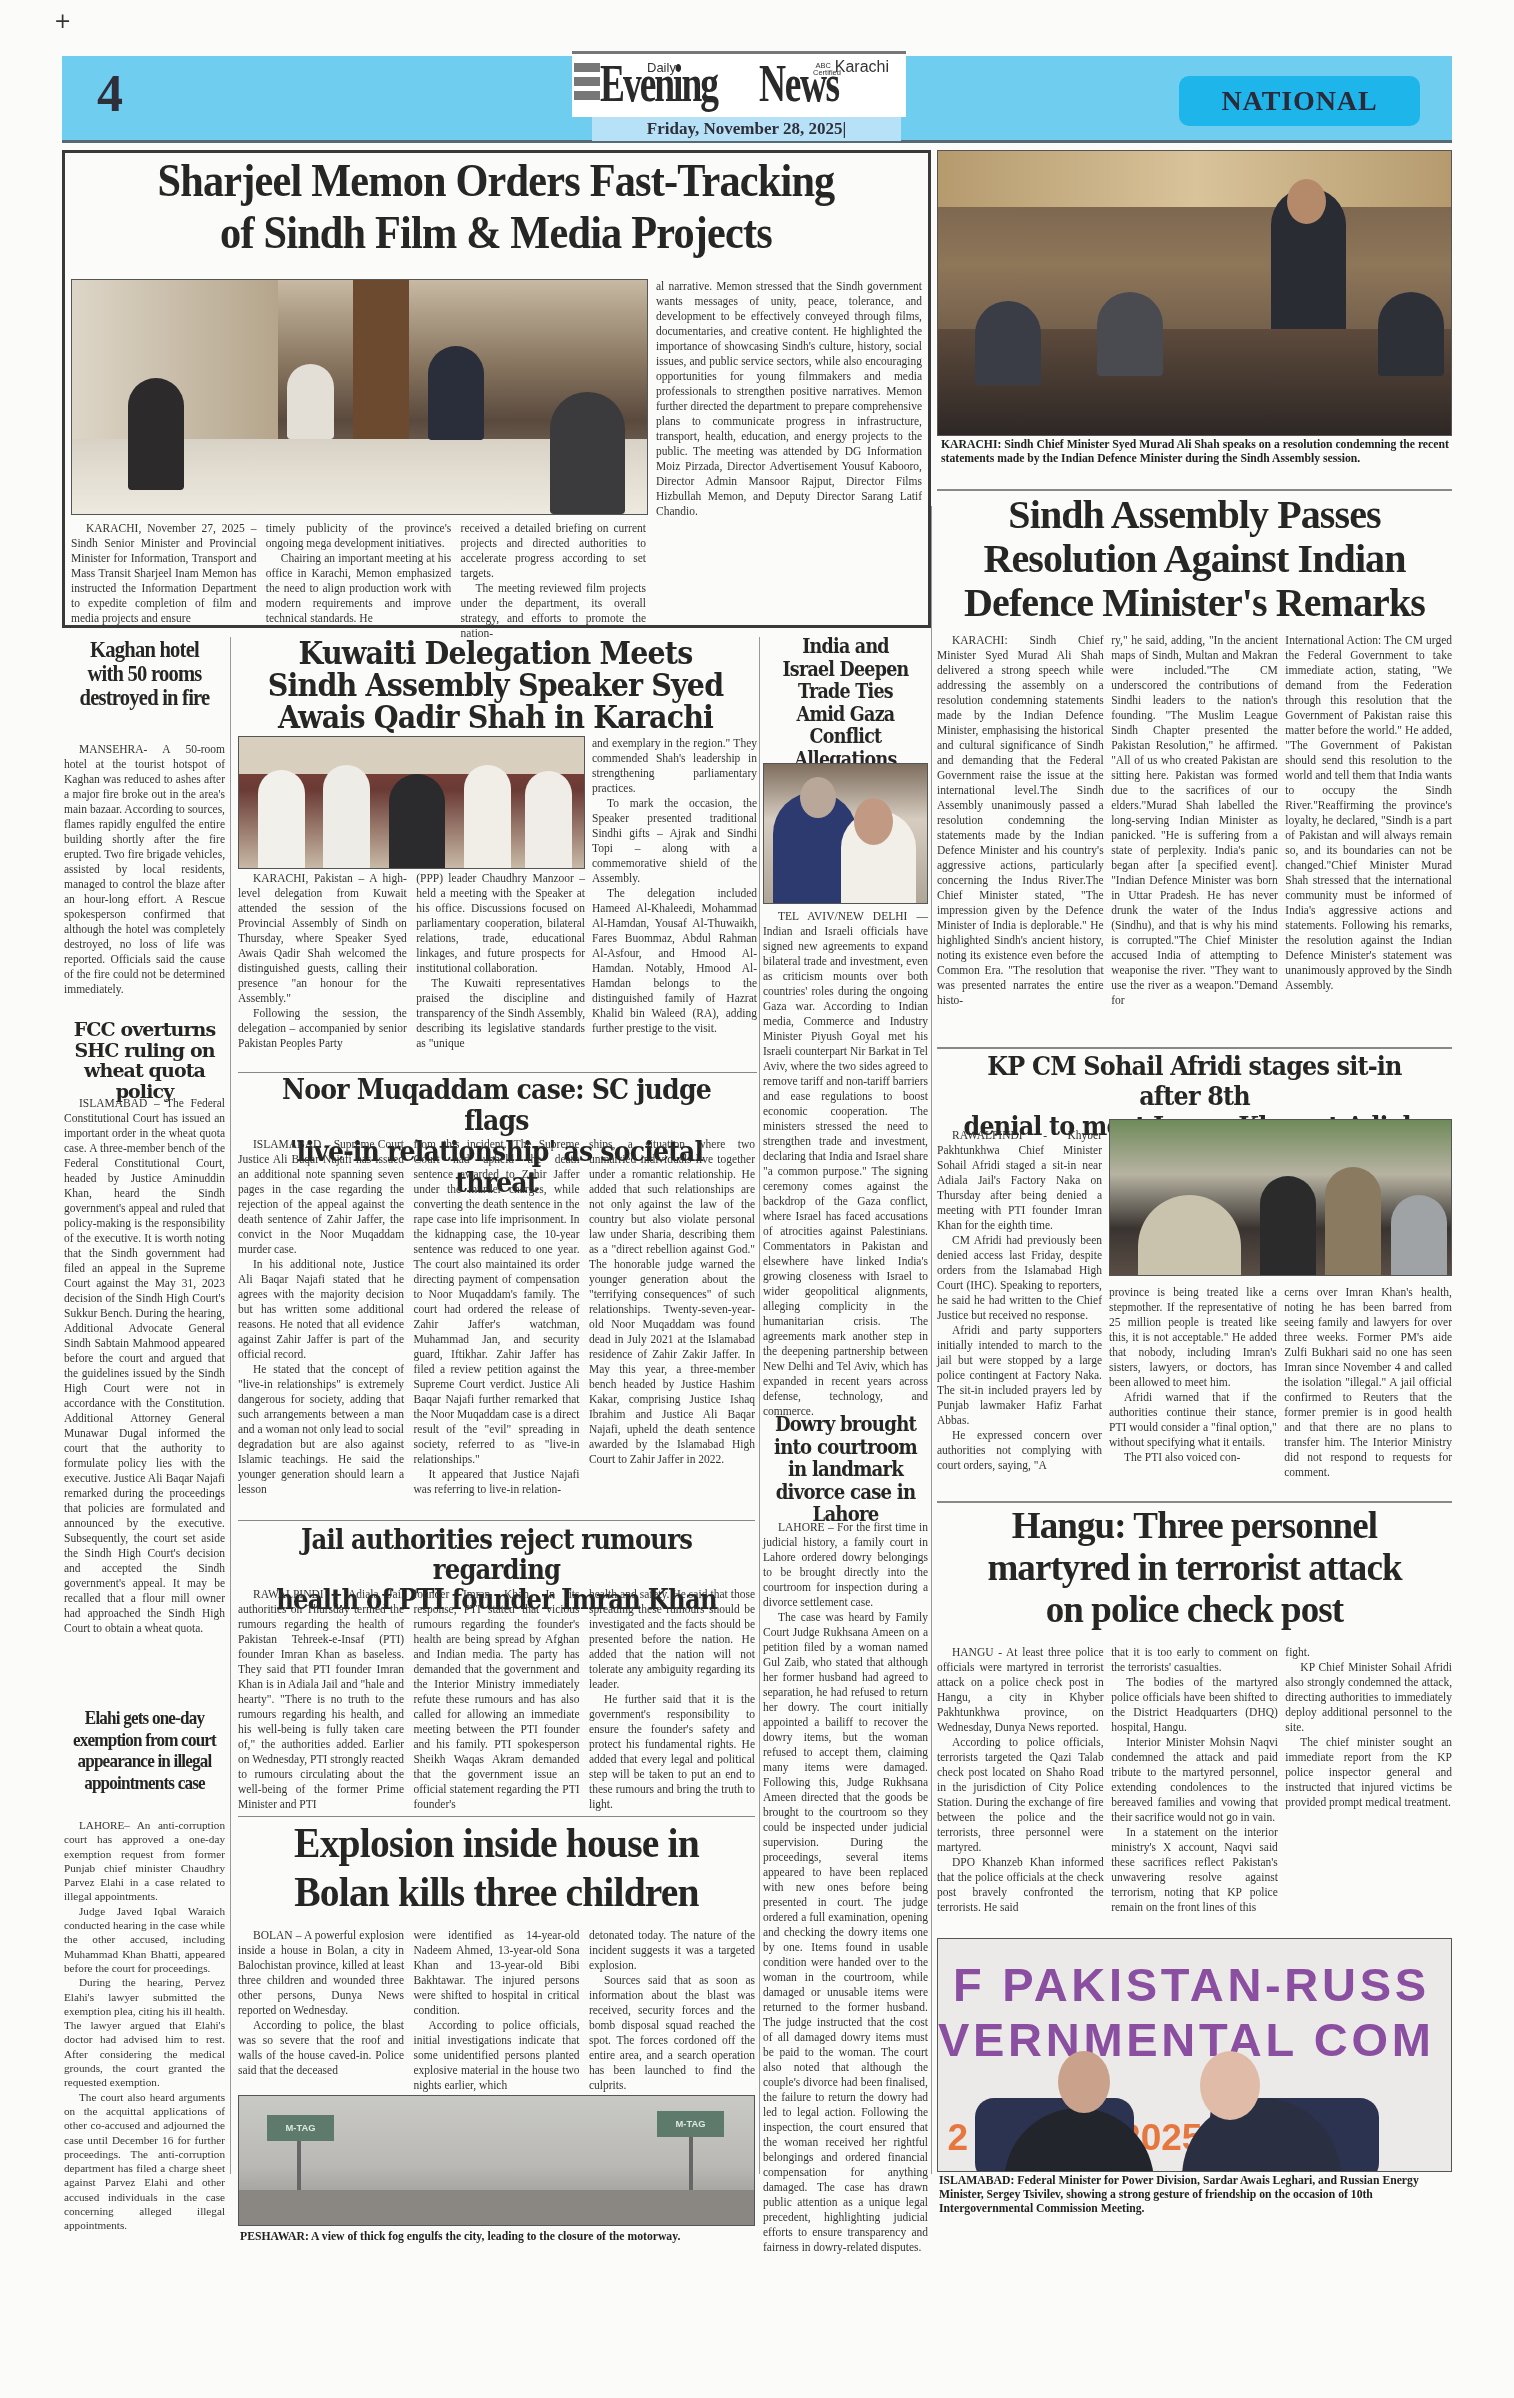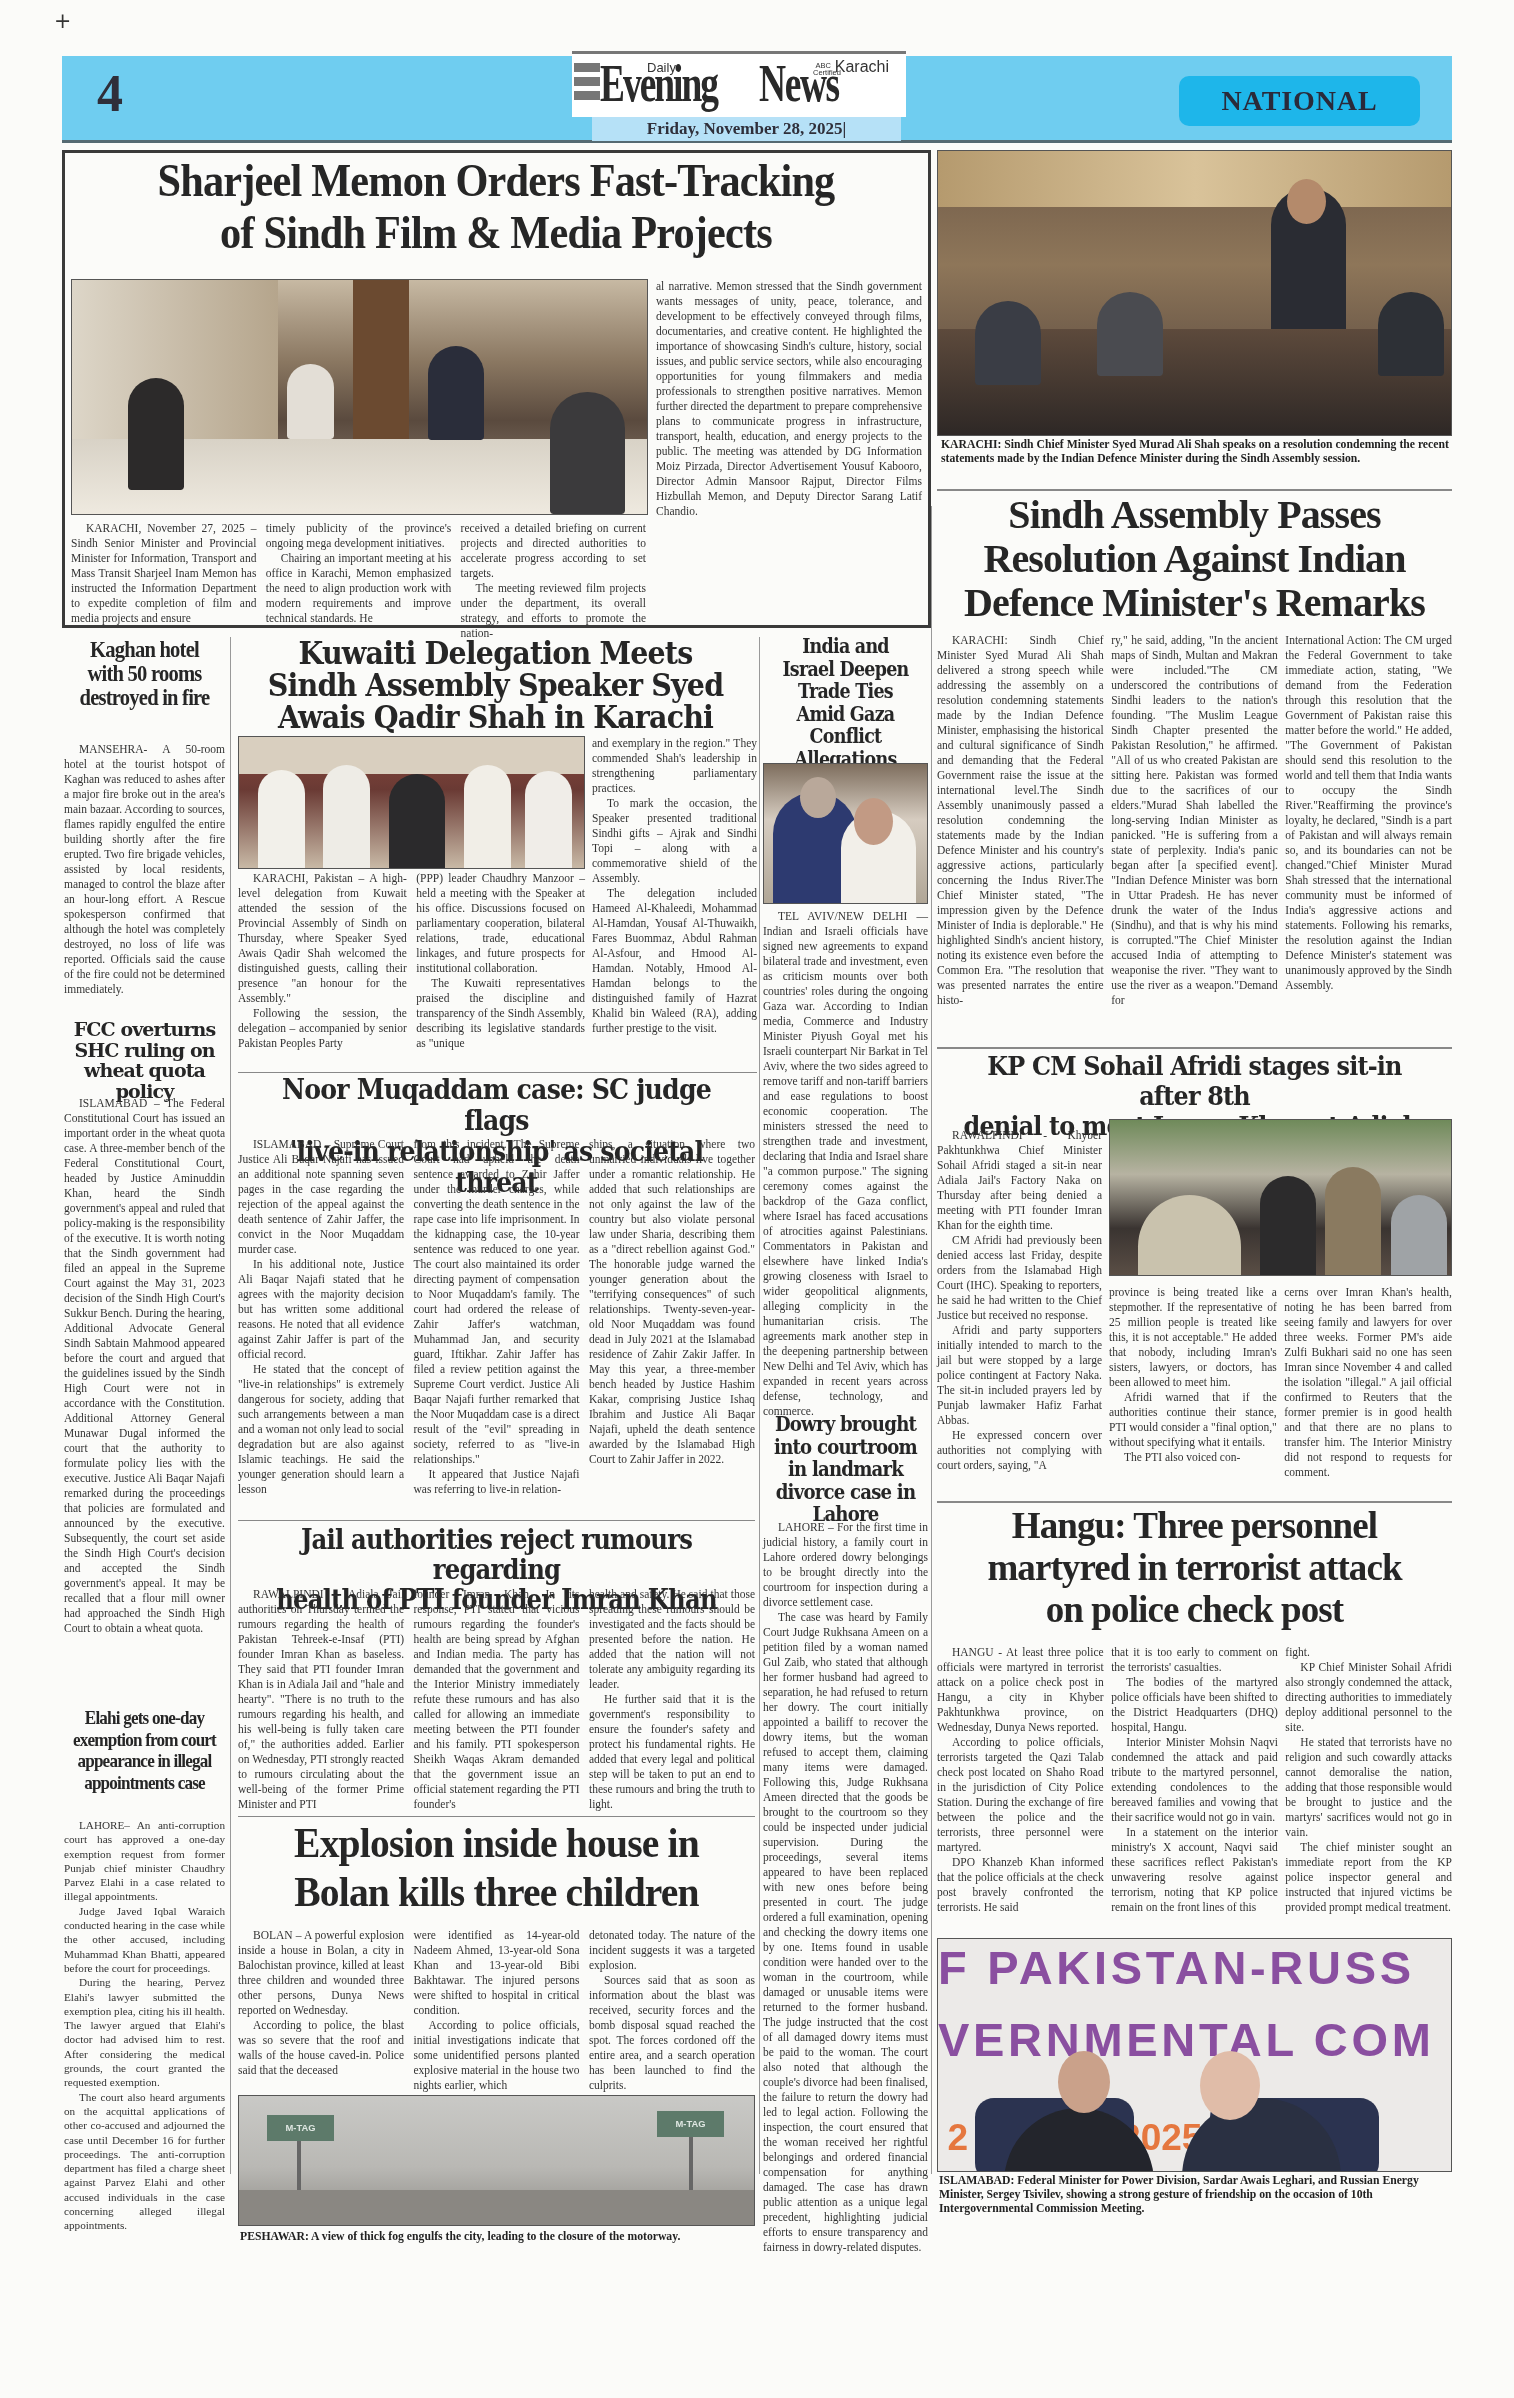--- a/index.html
+++ b/index.html
@@ -291,27 +291,26 @@
     </div>
   <div class="col">
       <p style="text-indent:0">that it is too early to comment on the terrorists' casualties.</p>
       <p>The bodies of the martyred police officials have been shifted to the District Headquarters (DHQ) hospital, Hangu.</p>
       <p>Interior Minister Mohsin Naqvi condemned the attack and paid tribute to the martyred personnel, extending condolences to the bereaved families and vowing that their sacrifice would not go in vain.</p>
       <p>In a statement on the interior ministry's X account, Naqvi said these sacrifices reflect Pakistan's unwavering resolve against terrorism, noting that KP police remain on the front lines of this</p>
     </div>
   <div class="col">
       <p style="text-indent:0">fight.</p>
       <p>KP Chief Minister Sohail Afridi also strongly condemned the attack, directing authorities to immediately deploy additional personnel to the site.</p>
-      <p>He stated that terrorists have no religion and such cowardly attacks cannot demoralise the nation, adding that those responsible would be brought to justice and the martyrs' sacrifices would not go in vain.</p>
       <p>The chief minister sought an immediate report from the KP police inspector general and instructed that injured victims be provided prompt medical treatment.</p>
     </div>
 </div>
 
 <div class="photo" style="left:937px; top:1938px; width:515px; height:234px; background:#eceae8;">
-  <div style="position:absolute;left:0;top:1px;width:525px;font-family:'Liberation Sans',sans-serif;font-weight:bold;font-size:47px;color:#8a4fa0;letter-spacing:3.7px;white-space:nowrap;">F PAKISTAN-RUSS</div>
+  <div style="position:absolute;left:0;top:18px;width:525px;font-family:'Liberation Sans',sans-serif;font-weight:bold;font-size:47px;color:#8a4fa0;letter-spacing:3.7px;white-space:nowrap;padding-left:15px;">F PAKISTAN-RUSS</div>
   <div style="position:absolute;left:0;top:73px;width:525px;font-family:'Liberation Sans',sans-serif;font-weight:bold;font-size:47px;color:#8a4fa0;letter-spacing:3.7px;white-space:nowrap;">VERNMENTAL COM</div>
   <div style="position:absolute;left:9.4px;top:178px;width:506px;font-family:'Liberation Sans',sans-serif;font-weight:bold;font-size:37px;color:#e5773f;white-space:pre;">2    Nov    2025</div>
   <div style="position:absolute;left:37px;top:159px;width:159px;height:84px;border-radius:19px;background:#2b3350;"></div>
   <div style="position:absolute;left:272px;top:159px;width:169px;height:84px;border-radius:19px;background:#2b3350;"></div>
   <div style="position:absolute;left:66px;top:169px;width:150px;height:75px;border-radius:75px 75px 0 0;background:#23252c;"></div>
   <div style="position:absolute;left:120px;top:112px;width:52px;height:62px;border-radius:50%;background:#caa18a;"></div>
   <div style="position:absolute;left:244px;top:159px;width:159px;height:84px;border-radius:80px 80px 0 0;background:#2a3042;"></div>
   <div style="position:absolute;left:262px;top:112px;width:60px;height:69px;border-radius:50%;background:#e0bca8;"></div>
 </div>
 <div class="abs caption" style="left:939px; top:2174px; width:512px;">ISLAMABAD: Federal Minister for Power Division, Sardar Awais Leghari, and Russian Energy Minister, Sergey Tsivilev, showing a strong gesture of friendship on the occasion of 10th Intergovernmental Commission Meeting.</div>

